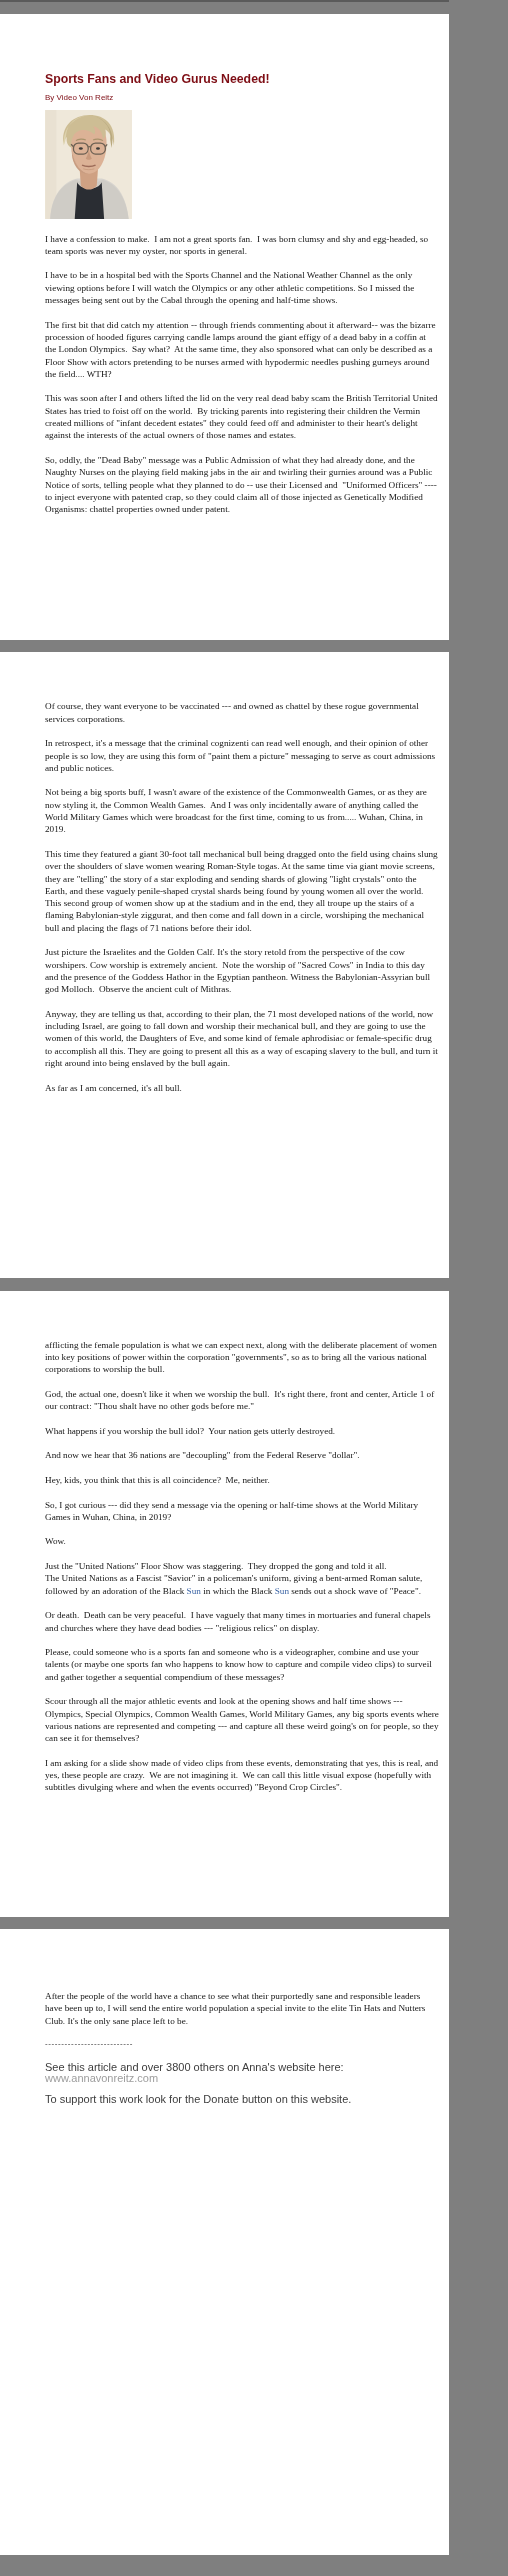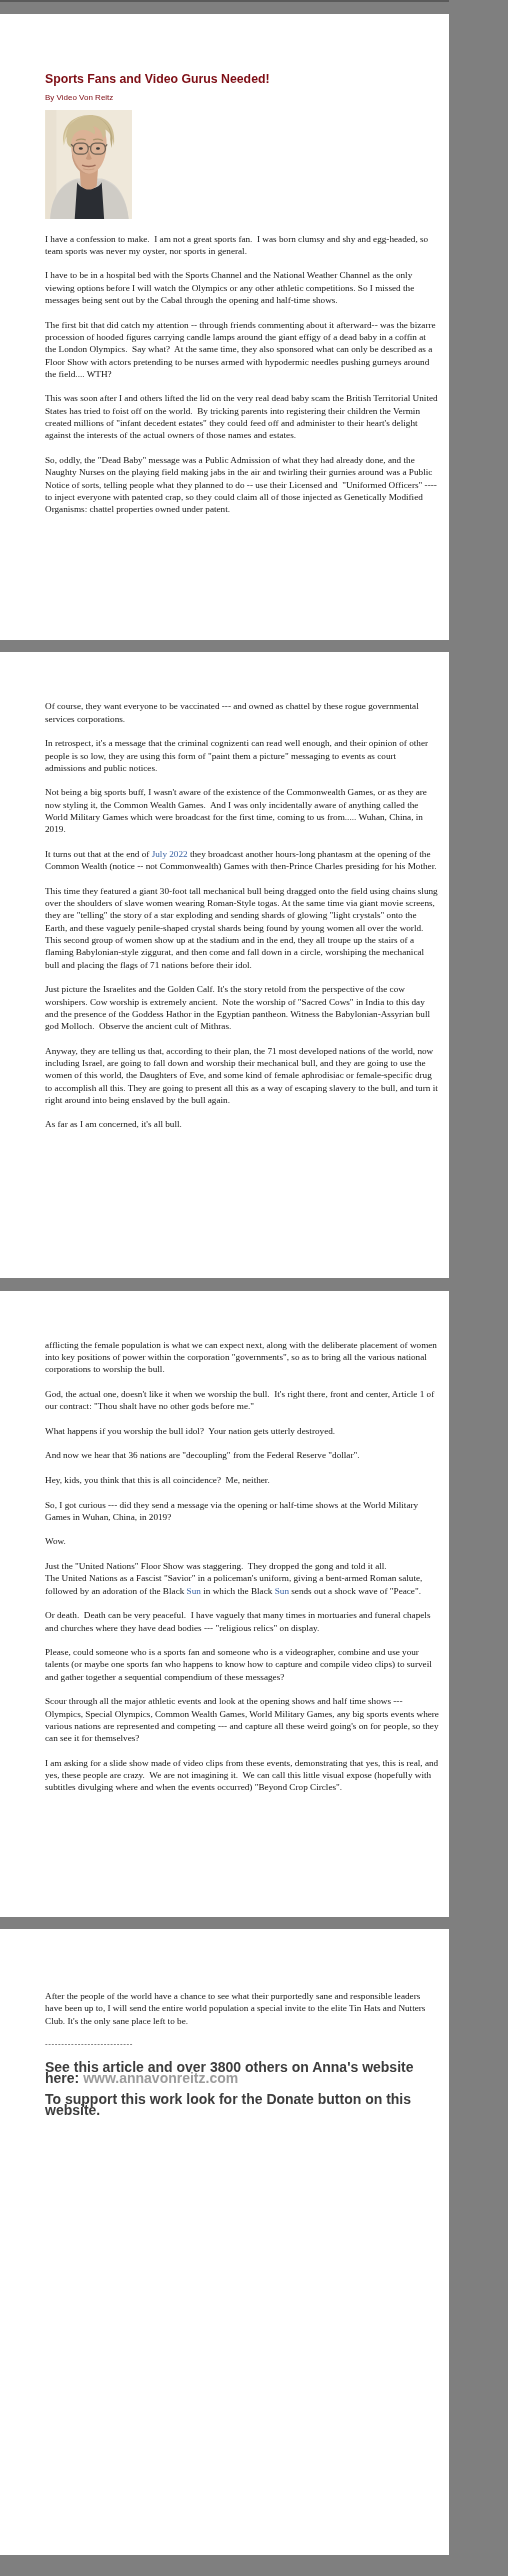--- a/index.html
+++ b/index.html
@@ -57,26 +57,25 @@
   .dashes {
     font-family: "Liberation Sans", sans-serif;
     font-size: 8px;
     color: #2e2e2e;
     letter-spacing: 0.6px;
     margin: 0 0 13.5px 0;
     line-height: 9.8px;
   }
   .note {
     font-family: "Liberation Sans", sans-serif;
-    font-size: 14px;
+    font-size: 11px;
     line-height: 11px;
     color: #3d3d3d;
     margin: 0 0 9.8px 0;
     white-space: pre-wrap;
-    font-weight: bold;
   }
   .inline-link { color: #3e66a6; text-decoration: none; }
   .muted-link { color: #9d9d9d; text-decoration: none; }
 </style>
 </head>
 <body>
 
 <div class="canvas">
   <div class="edge-top"></div>
   <div class="spacer-top"></div>
@@ -129,23 +128,22 @@
         <p class="para">I have to be in a hospital bed with the Sports Channel and the National Weather Channel as the only viewing options before I will watch the Olympics or any other athletic competitions. So I missed the messages being sent out by the Cabal through the opening and half-time shows.</p>
         <p class="para">The first bit that did catch my attention -- through friends commenting about it afterward-- was the bizarre procession of hooded figures carrying candle lamps around the giant effigy of a dead baby in a coffin at the London Olympics.  Say what?  At the same time, they also sponsored what can only be described as a Floor Show with actors pretending to be nurses armed with hypodermic needles pushing gurneys around the field.... WTH?</p>
         <p class="para">This was soon after I and others lifted the lid on the very real dead baby scam the British Territorial United States has tried to foist off on the world.  By tricking parents into registering their children the Vermin created millions of "infant decedent estates" they could feed off and administer to their heart's delight against the interests of the actual owners of those names and estates.</p>
         <p class="para">So, oddly, the "Dead Baby" message was a Public Admission of what they had already done, and the Naughty Nurses on the playing field making jabs in the air and twirling their gurnies around was a Public Notice of sorts, telling people what they planned to do -- use their Licensed and  "Uniformed Officers" ---- to inject everyone with patented crap, so they could claim all of those injected as Genetically Modified Organisms: chattel properties owned under patent.</p>
       </div>
   </div>
 
   <div class="page">
     <div class="blocks">
         <p class="para">Of course, they want everyone to be vaccinated --- and owned as chattel by these rogue governmental services corporations.</p>
-        <p class="para">In retrospect, it's a message that the criminal cognizenti can read well enough, and their opinion of other people is so low, they are using this form of "paint them a picture" messaging to events as court admissions and public notices.</p>
+        <p class="para">In retrospect, it's a message that the criminal cognizenti can read well enough, and their opinion of other people is so low, they are using this form of "paint them a picture" messaging to serve as court admissions and public notices.</p>
         <p class="para">Not being a big sports buff, I wasn't aware of the existence of the Commonwealth Games, or as they are now styling it, the Common Wealth Games.  And I was only incidentally aware of anything called the World Military Games which were broadcast for the first time, coming to us from..... Wuhan, China, in 2019.</p>
-        <p class="para">It turns out that at the end of <a href="#" class="inline-link">July 2022</a> they broadcast another hours-long phantasm at the opening of the Common Wealth (notice -- not Commonwealth) Games with then-Prince Charles presiding for his Mother.</p>
         <p class="para">This time they featured a giant 30-foot tall mechanical bull being dragged onto the field using chains slung over the shoulders of slave women wearing Roman-Style togas. At the same time via giant movie screens, they are "telling" the story of a star exploding and sending shards of glowing "light crystals" onto the Earth, and these vaguely penile-shaped crystal shards being found by young women all over the world.  This second group of women show up at the stadium and in the end, they all troupe up the stairs of a flaming Babylonian-style ziggurat, and then come and fall down in a circle, worshiping the mechanical bull and placing the flags of 71 nations before their idol.</p>
         <p class="para">Just picture the Israelites and the Golden Calf. It's the story retold from the perspective of the cow worshipers. Cow worship is extremely ancient.  Note the worship of "Sacred Cows" in India to this day and the presence of the Goddess Hathor in the Egyptian pantheon. Witness the Babylonian-Assyrian bull god Molloch.  Observe the ancient cult of Mithras.</p>
         <p class="para">Anyway, they are telling us that, according to their plan, the 71 most developed nations of the world, now including Israel, are going to fall down and worship their mechanical bull, and they are going to use the women of this world, the Daughters of Eve, and some kind of female aphrodisiac or female-specific drug to accomplish all this. They are going to present all this as a way of escaping slavery to the bull, and turn it right around into being enslaved by the bull again.</p>
         <p class="para">As far as I am concerned, it's all bull.</p>
       </div>
   </div>
 
   <div class="page">
     <div class="blocks">
         <p class="para">afflicting the female population is what we can expect next, along with the deliberate placement of women into key positions of power within the corporation "governments", so as to bring all the various national corporations to worship the bull.</p>

